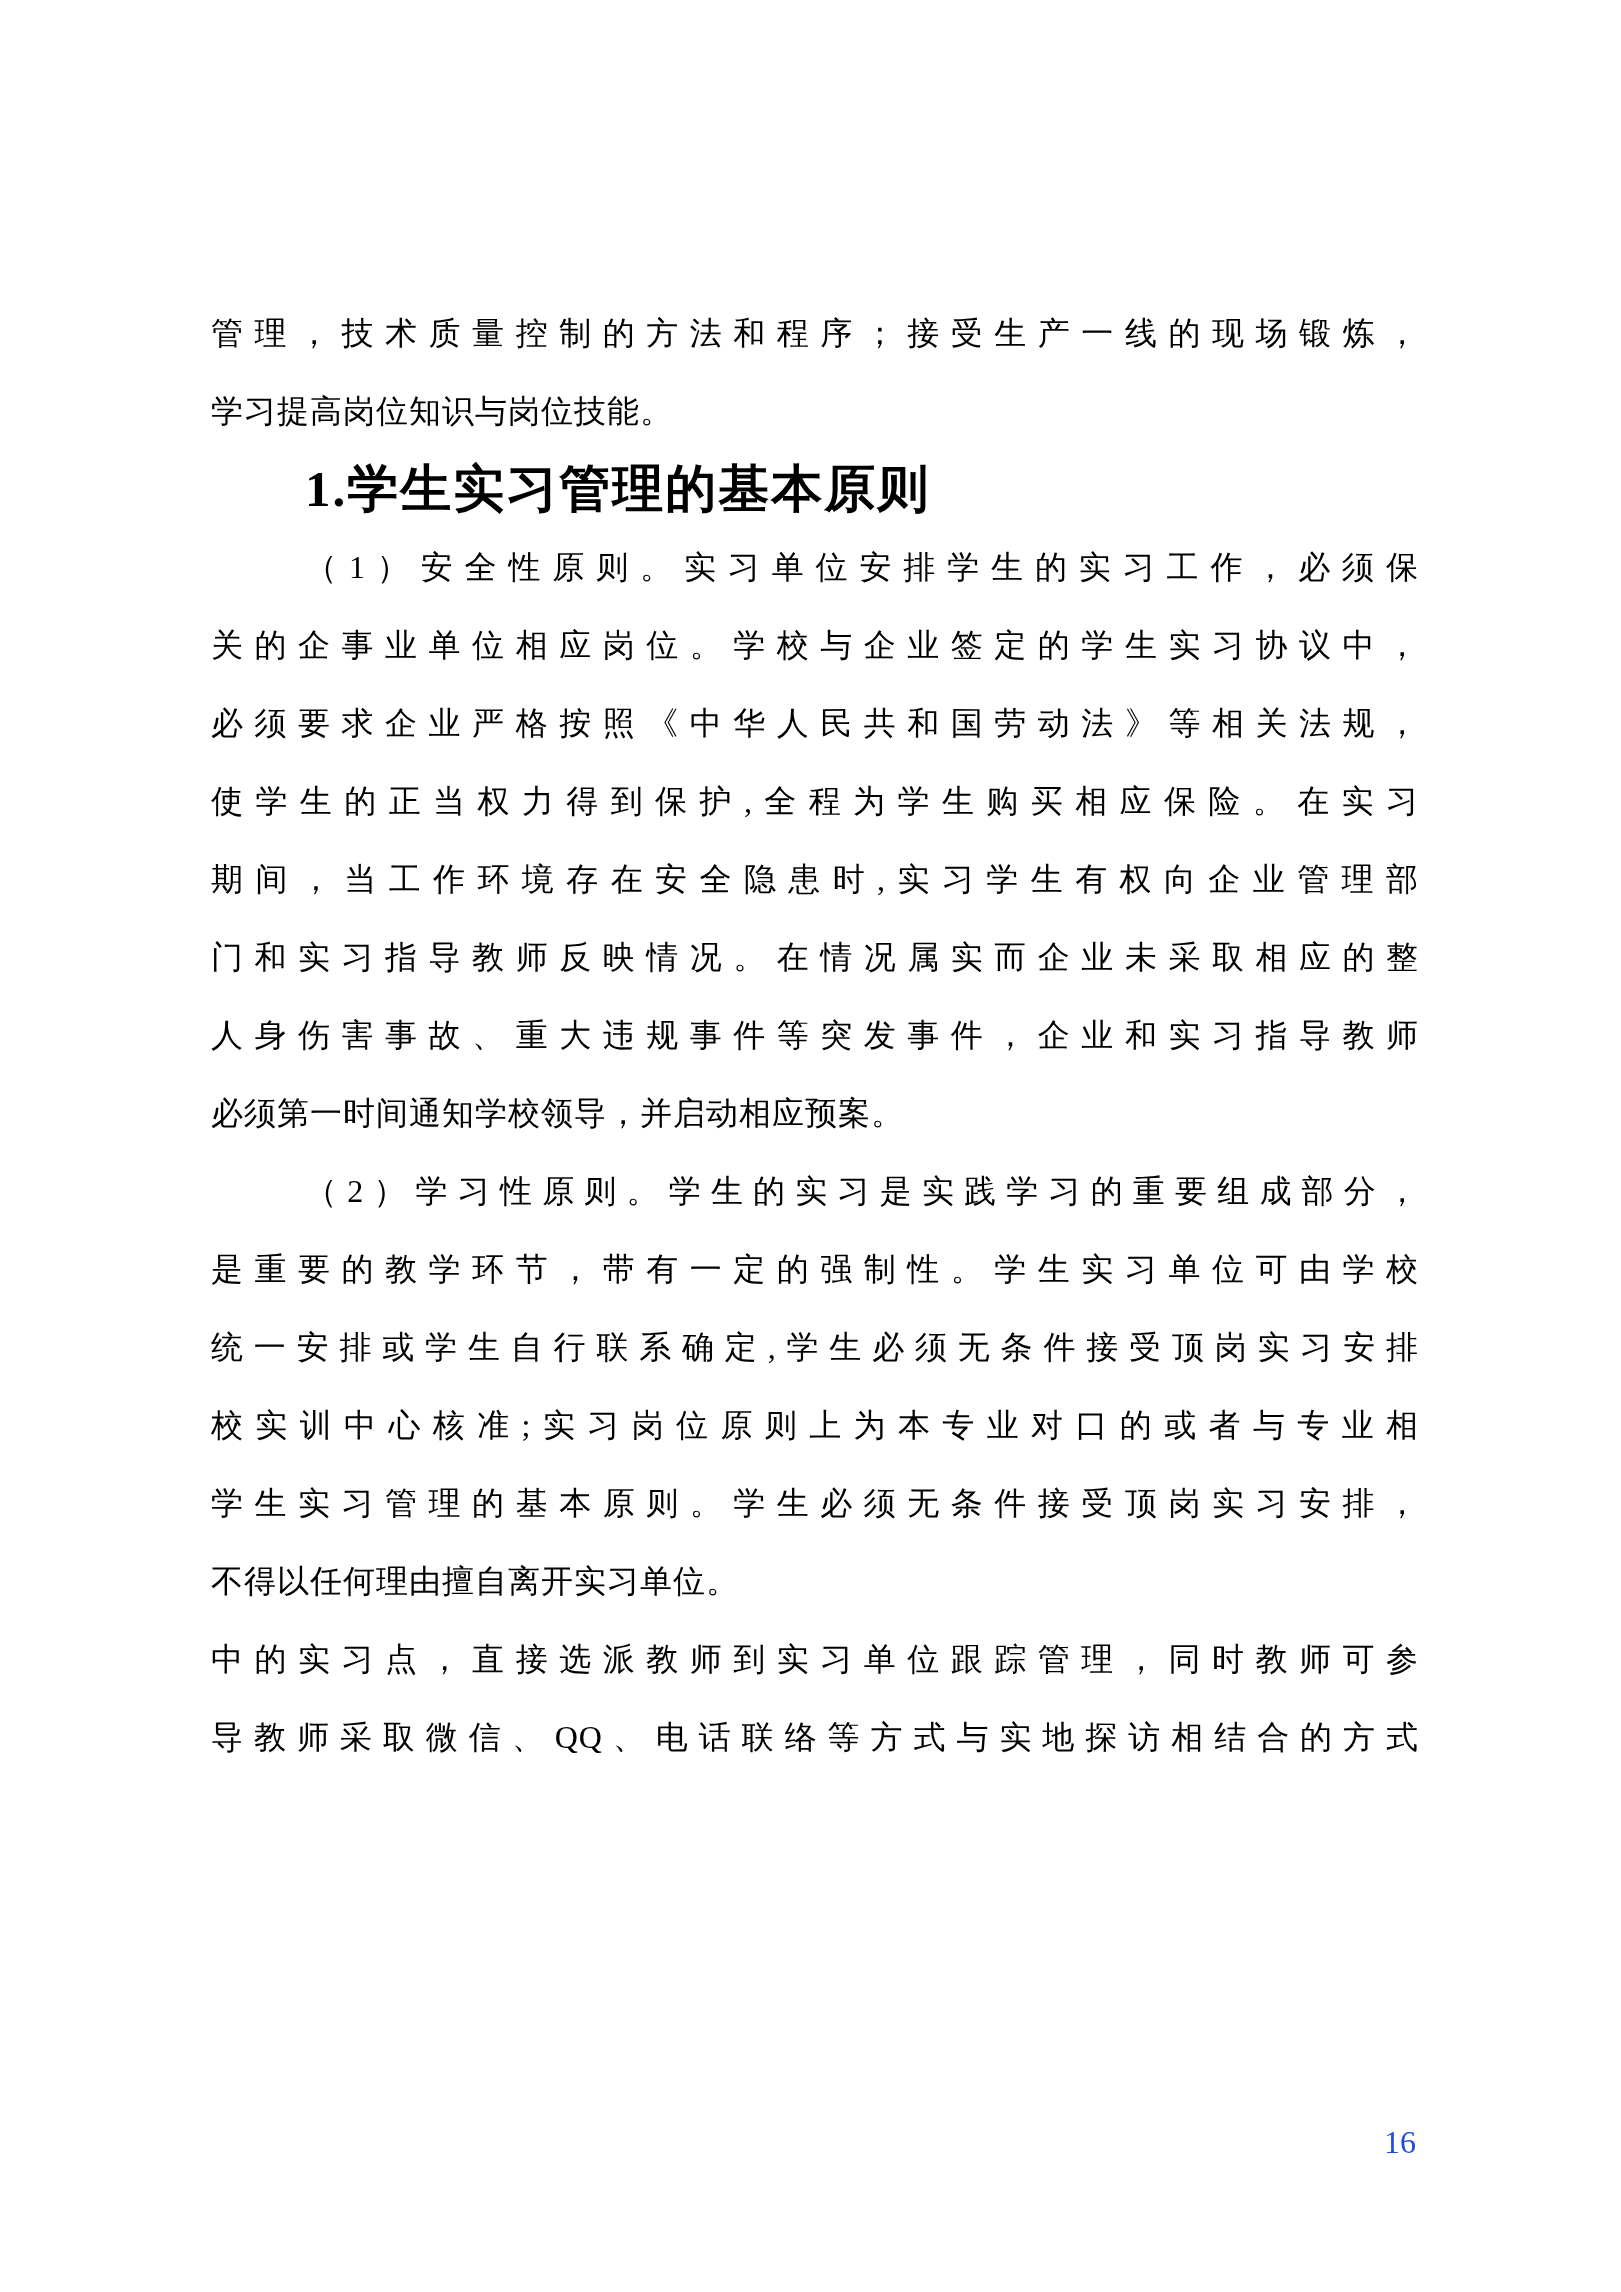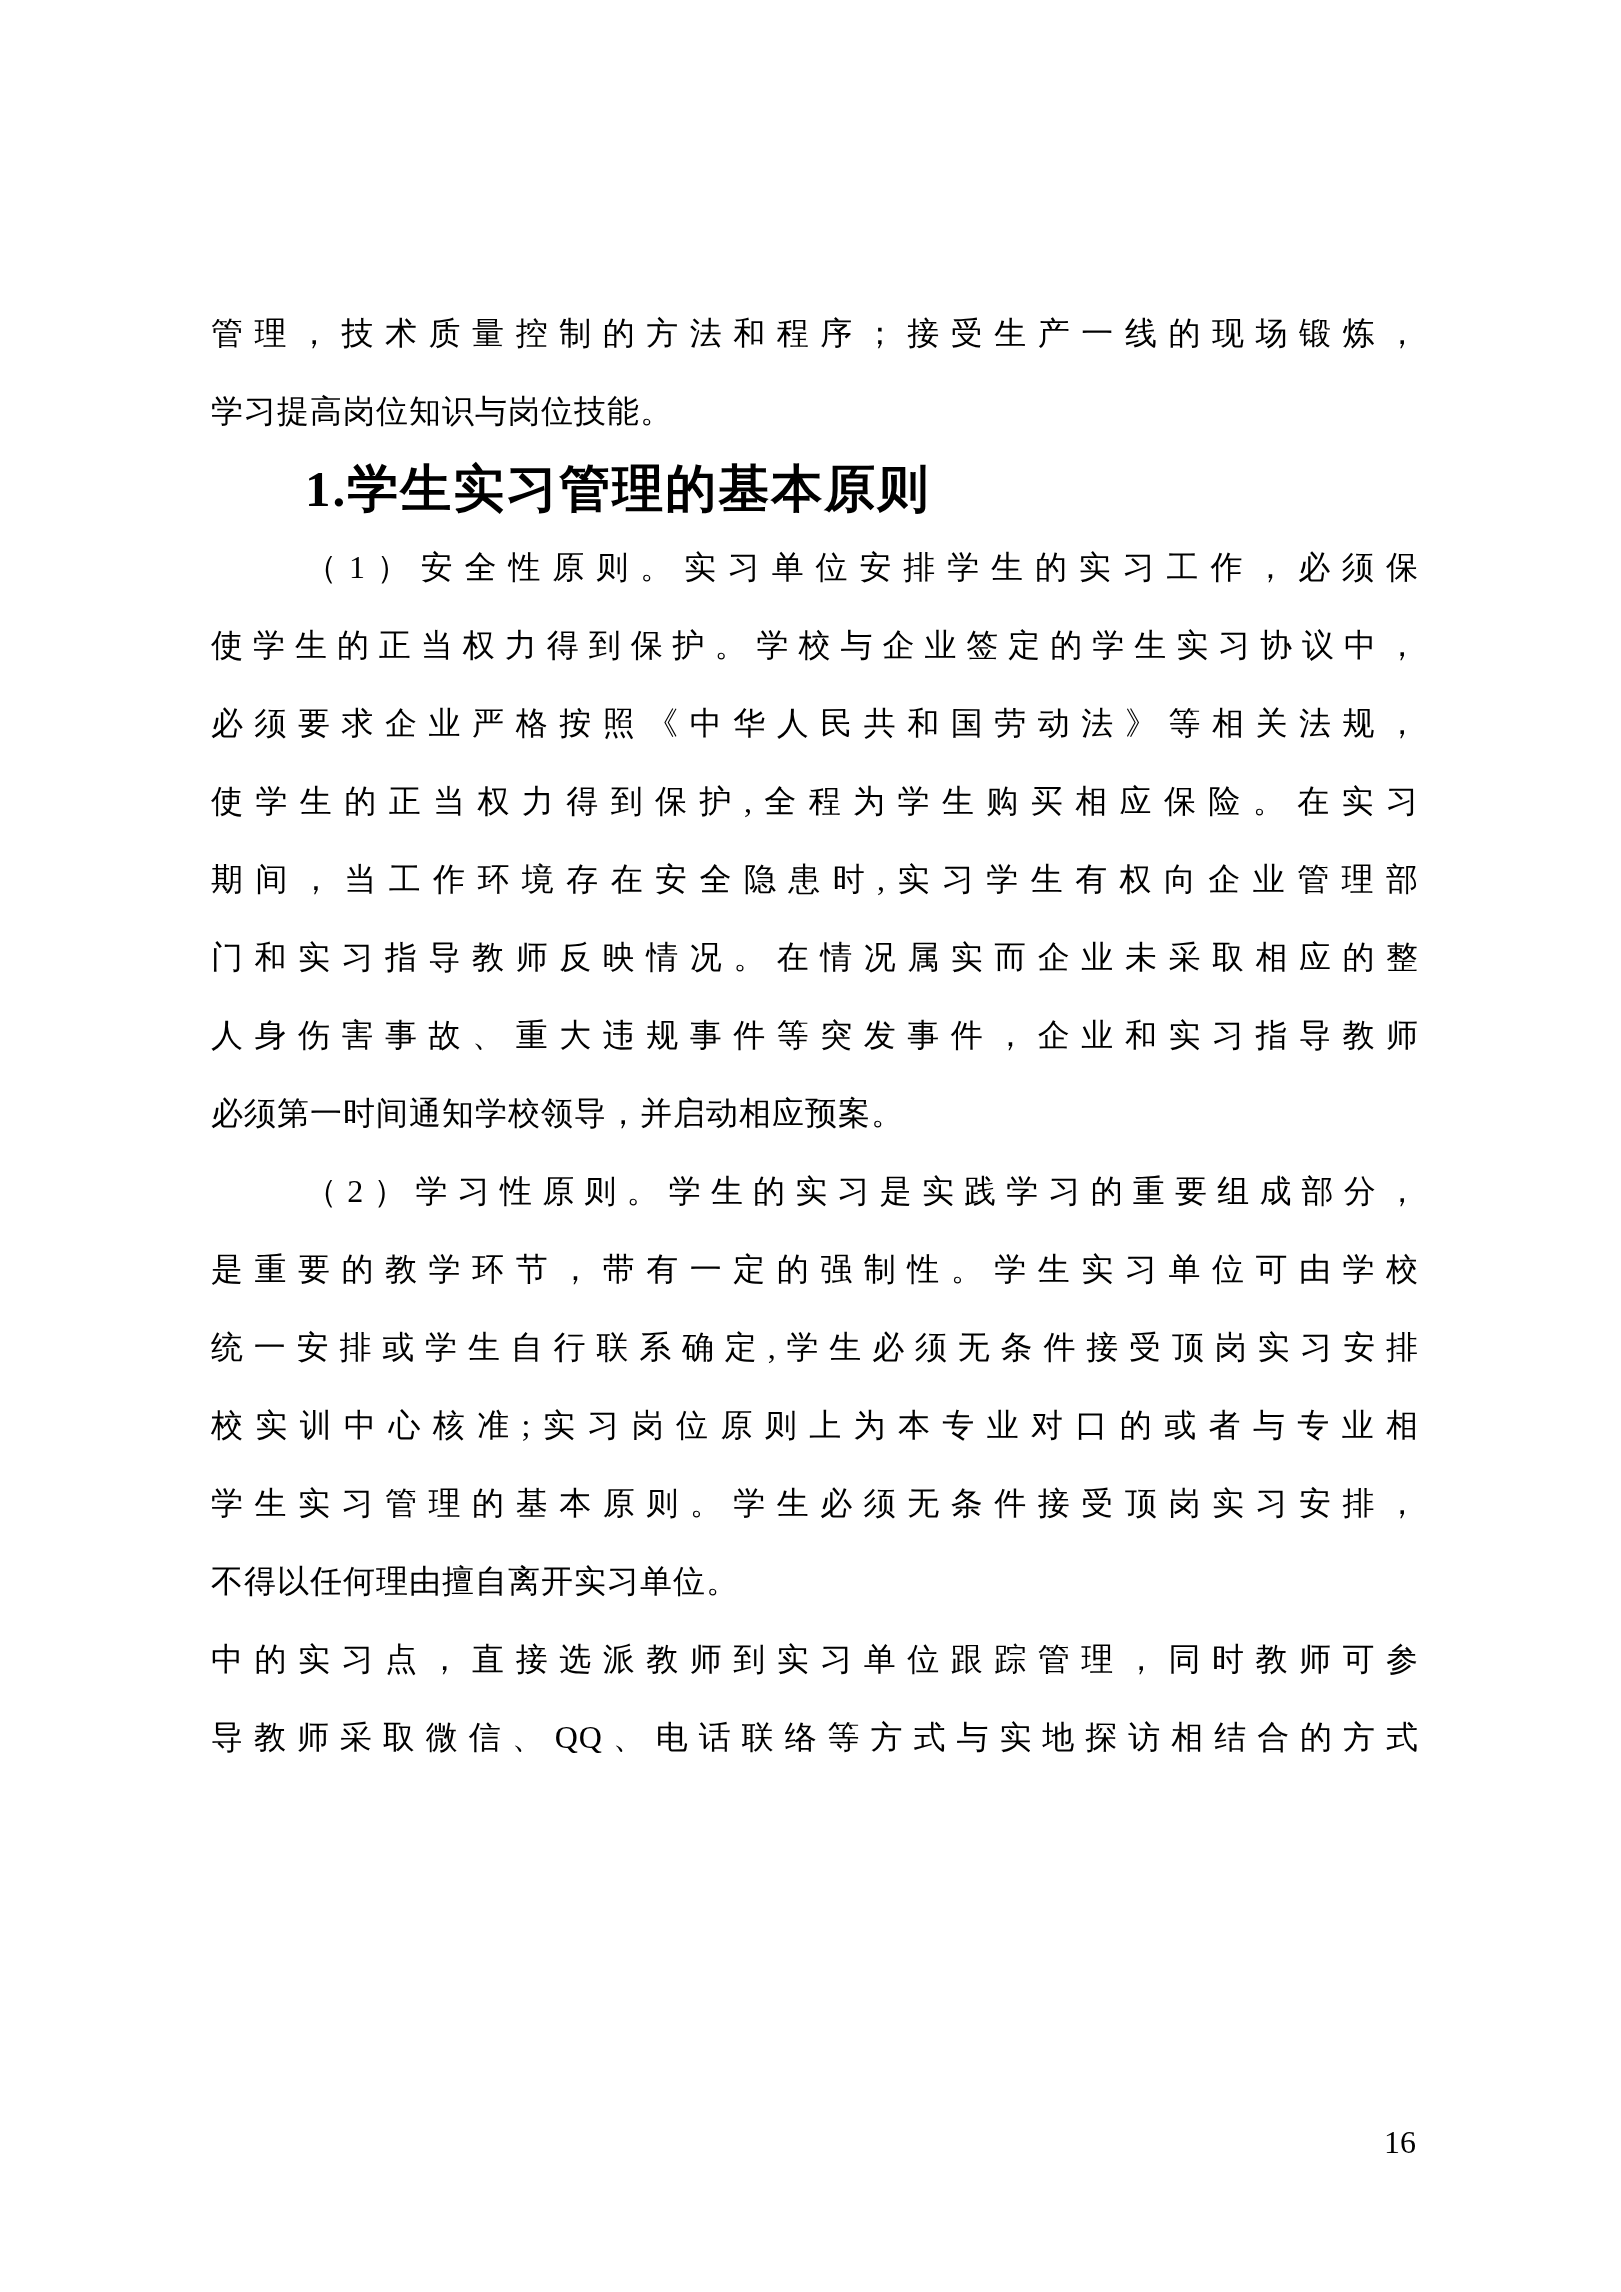--- a/index.html
+++ b/index.html
@@ -43,38 +43,38 @@
     font-size: 51px;
     letter-spacing: 2px;
   }
   .page-number {
     position: absolute;
     top: 2123px;
     right: 205px;
     font-size: 32px;
     line-height: 39px;
     font-family: "Liberation Serif", serif;
-    color: #000000;
+    color: #1d4ed8;
   }
 </style>
 </head>
 <body>
 
 <div class="page">
   <div class="text-block" id="text-block">
       <div class="paragraph">
         <div class="line fill">管理，技术质量控制的方法和程序；接受生产一线的现场锻炼，</div>
         <div class="line">学习提高岗位知识与岗位技能。</div>
       </div>
       <div class="paragraph">
         <div class="line heading first-indent">1.学生实习管理的基本原则</div>
       </div>
       <div class="paragraph">
         <div class="line first-indent fill">（1）安全性原则。实习单位安排学生的实习工作，必须保</div>
-        <div class="line fill">使学生的正当权力得到保护。学校与企业签定的学生实习协议中，</div>
+        <div class="line fill">关的企事业单位相应岗位。学校与企业签定的学生实习协议中，</div>
         <div class="line fill">必须要求企业严格按照《中华人民共和国劳动法》等相关法规，</div>
         <div class="line fill">使学生的正当权力得到保护,全程为学生购买相应保险。在实习</div>
         <div class="line fill">期间，当工作环境存在安全隐患时,实习学生有权向企业管理部</div>
         <div class="line fill">门和实习指导教师反映情况。在情况属实而企业未采取相应的整</div>
         <div class="line fill">人身伤害事故、重大违规事件等突发事件，企业和实习指导教师</div>
         <div class="line">必须第一时间通知学校领导，并启动相应预案。</div>
       </div>
       <div class="paragraph">
         <div class="line first-indent fill">（2）学习性原则。学生的实习是实践学习的重要组成部分，</div>
         <div class="line fill">是重要的教学环节，带有一定的强制性。学生实习单位可由学校</div>

